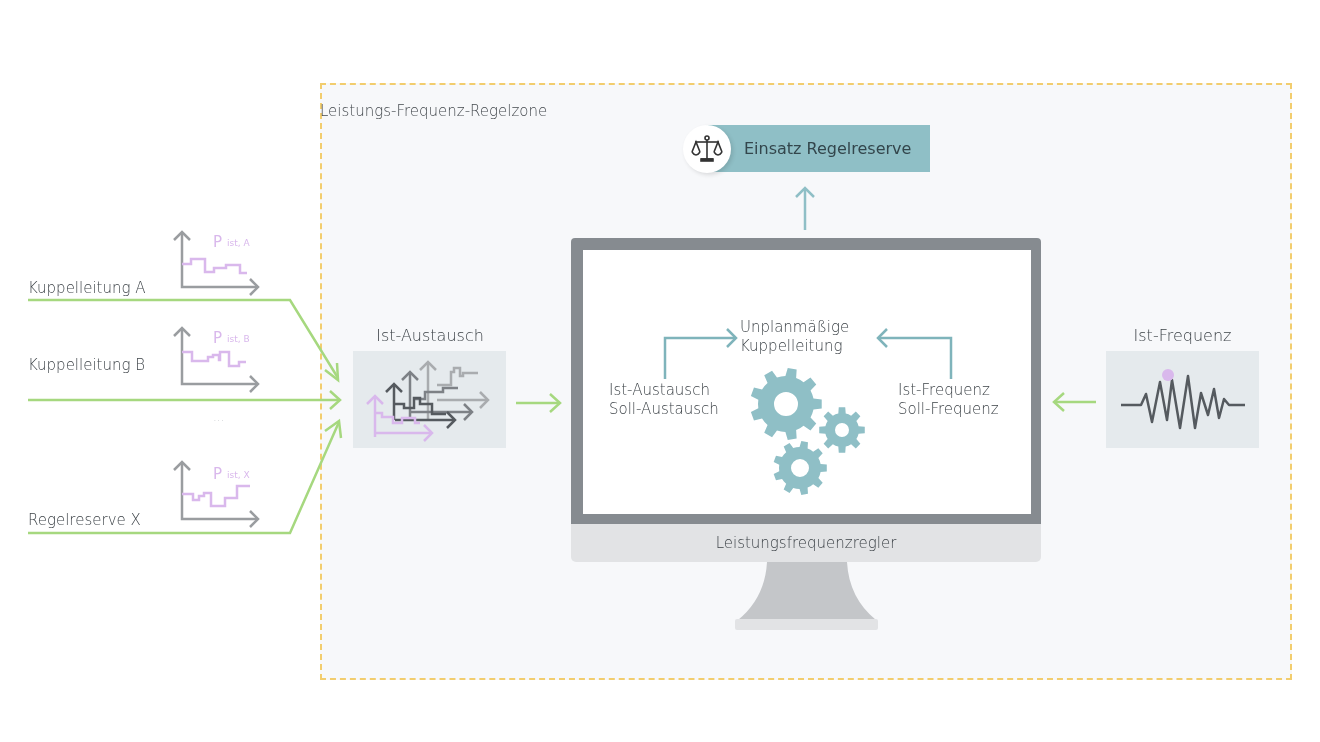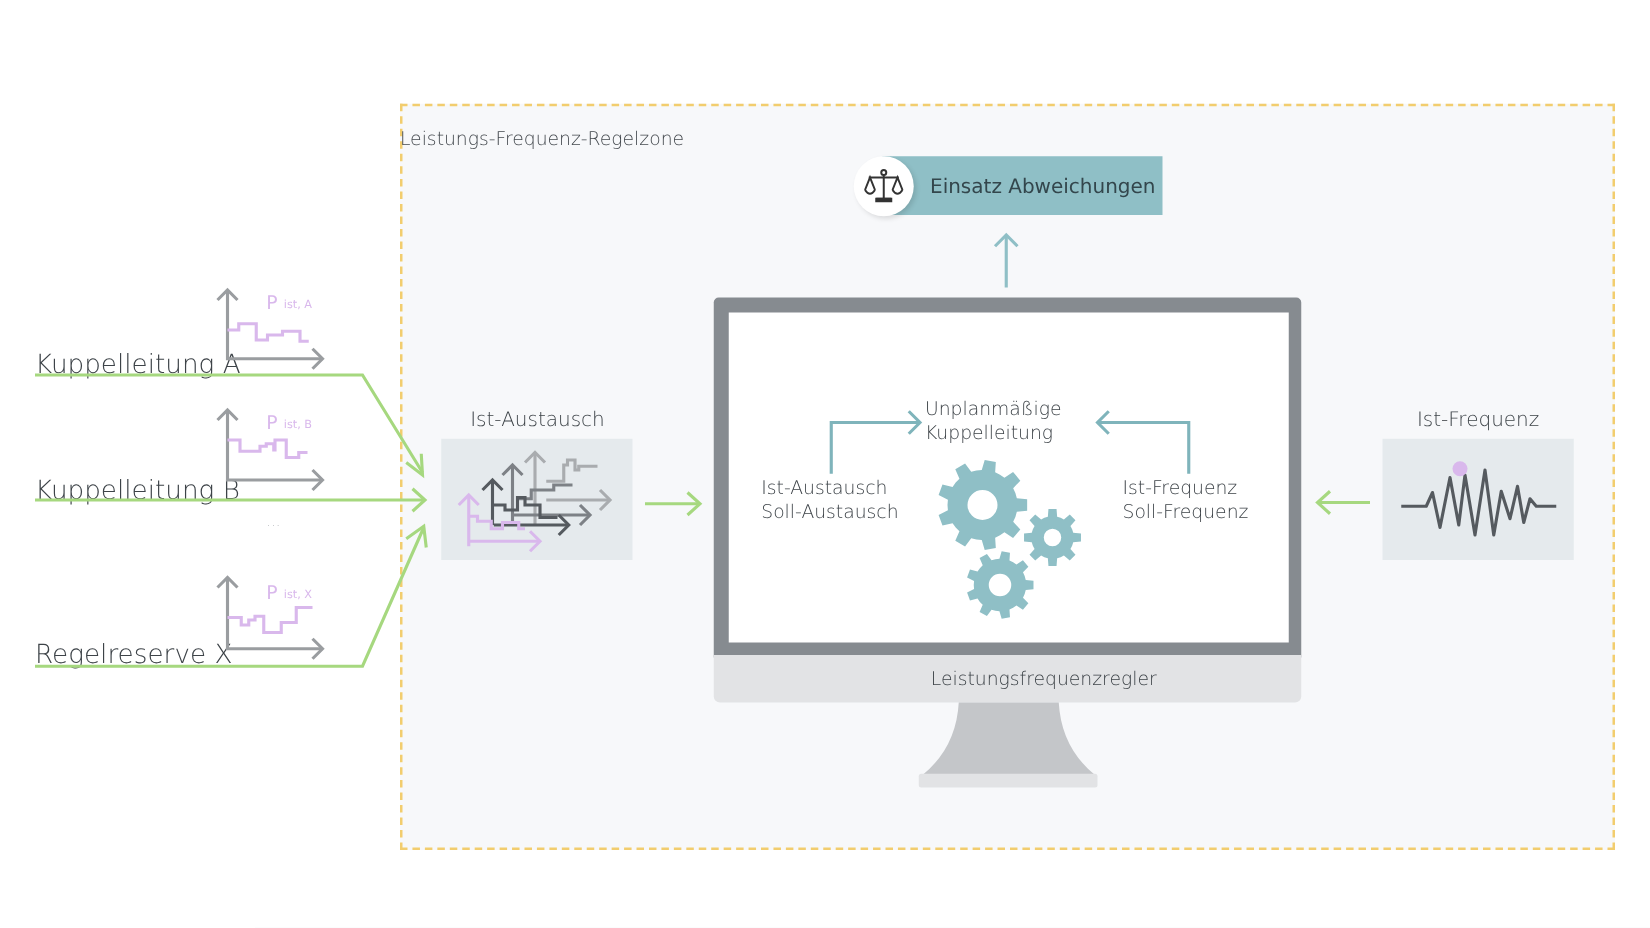--- a/index.html
+++ b/index.html
@@ -13,21 +13,21 @@
     position: absolute; left: 320px; top: 83px; width: 972px; height: 597px;
     background: #f7f8fa;
     border: 2px dashed #f2cd6e;
     box-sizing: border-box;
   }
   .zone-title {
     position: absolute; left: 320px; top: 54px; font-size: 15px; color: #44494e;
     font-weight: 300;
     margin-top: 48px;
   }
-  .line-label { position: absolute; font-size: 21px; color: #3d4348; font-weight: 300; }
+  .line-label { position: absolute; font-size: 15px; color: #3d4348; font-weight: 300; }
   .box-label { position: absolute; font-size: 16px; color: #3d4348; font-weight: 300; text-align: center; }
   .panel { position: absolute; background: #e5eaed; }
   .reserve {
     position: absolute; left: 706px; top: 125px; width: 224px; height: 47px;
     background: #8fbfc6;
   }
   .reserve-text {
     position: absolute; left: 744px; top: 139px; font-size: 16px; color: #33464c;
   }
   .reserve-badge {
@@ -42,47 +42,47 @@
   .monitor-screen {
     position: absolute; left: 583px; top: 250px; width: 448px; height: 264px;
     background: #ffffff;
   }
   .monitor-chin {
     position: absolute; left: 571px; top: 524px; width: 470px; height: 38px;
     background: #e2e3e5; border-radius: 0 0 5px 5px;
   }
   .chin-label {
     position: absolute; left: 571px; top: 534px; width: 470px; text-align: center;
-    font-size: 15px; color: #3d4348; font-weight: 300; padding-left: 29px;
+    font-size: 15px; color: #3d4348; font-weight: 300;
   }
   .screen-text { position: absolute; font-size: 15px; color: #3d4348; font-weight: 300; line-height: 19px; }
   svg.overlay { position: absolute; left: 0; top: 0; width: 1320px; height: 742px; overflow: visible; }
   .pist { font-size: 15px; fill: #d9b8ec; }
   .pist-sub { font-size: 9px; fill: #d9b8ec; }
 </style>
 </head>
 <body>
 
 <div class="zone"></div>
 <div class="zone-title">Leistungs-Frequenz-Regelzone</div>
 
 <div class="line-label" style="left:28px; top:279px;">Kuppelleitung A</div>
-<div class="line-label" style="left:28px; top:380px;">Kuppelleitung B</div>
+<div class="line-label" style="left:28px; top:356px;">Kuppelleitung B</div>
 <div class="line-label" style="left:28px; top:511px;">Regelreserve X</div>
 <div class="line-label" style="left:213px; top:410px; color:#b9bcc0; font-size:12px;">...</div>
 
 <div class="box-label" style="left:354px; top:326px; width:152px;">Ist-Austausch</div>
 <div class="panel" style="left:353px; top:351px; width:153px; height:97px;"></div>
 
 <div class="box-label" style="left:1106px; top:326px; width:153px;">Ist-Frequenz</div>
 <div class="panel" style="left:1106px; top:351px; width:153px; height:97px;"></div>
 
 <div class="reserve"></div>
 <div class="reserve-badge"></div>
-<div class="reserve-text">Einsatz Abweichungen</div>
+<div class="reserve-text">Einsatz Regelreserve</div>
 
 <div class="monitor-bezel"></div>
 <div class="monitor-screen"></div>
 <div class="monitor-chin"></div>
 <div class="chin-label">Leistungsfrequenzregler</div>
 
 <div class="screen-text" style="left:740px; top:318px; width:134px; ">
   <div>Unplanmäßige</div>
   <div>Kuppelleitung</div>
 </div>

